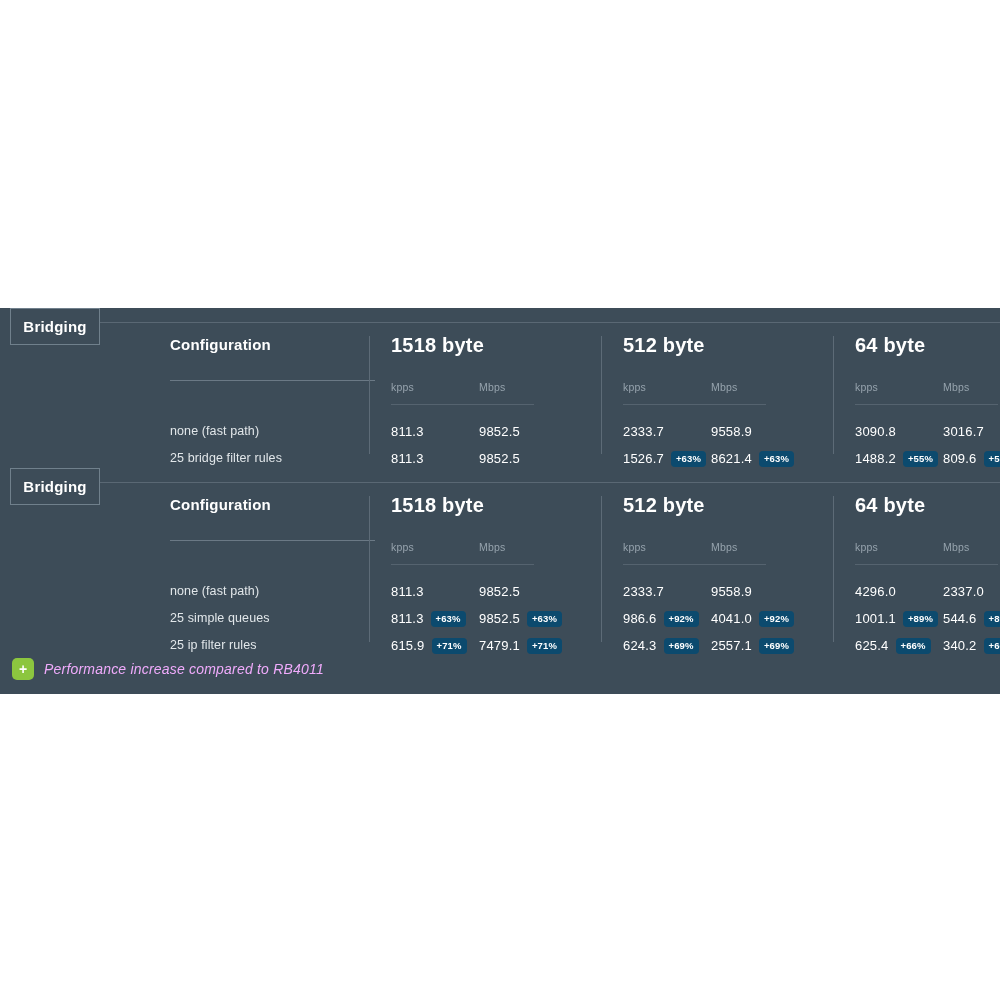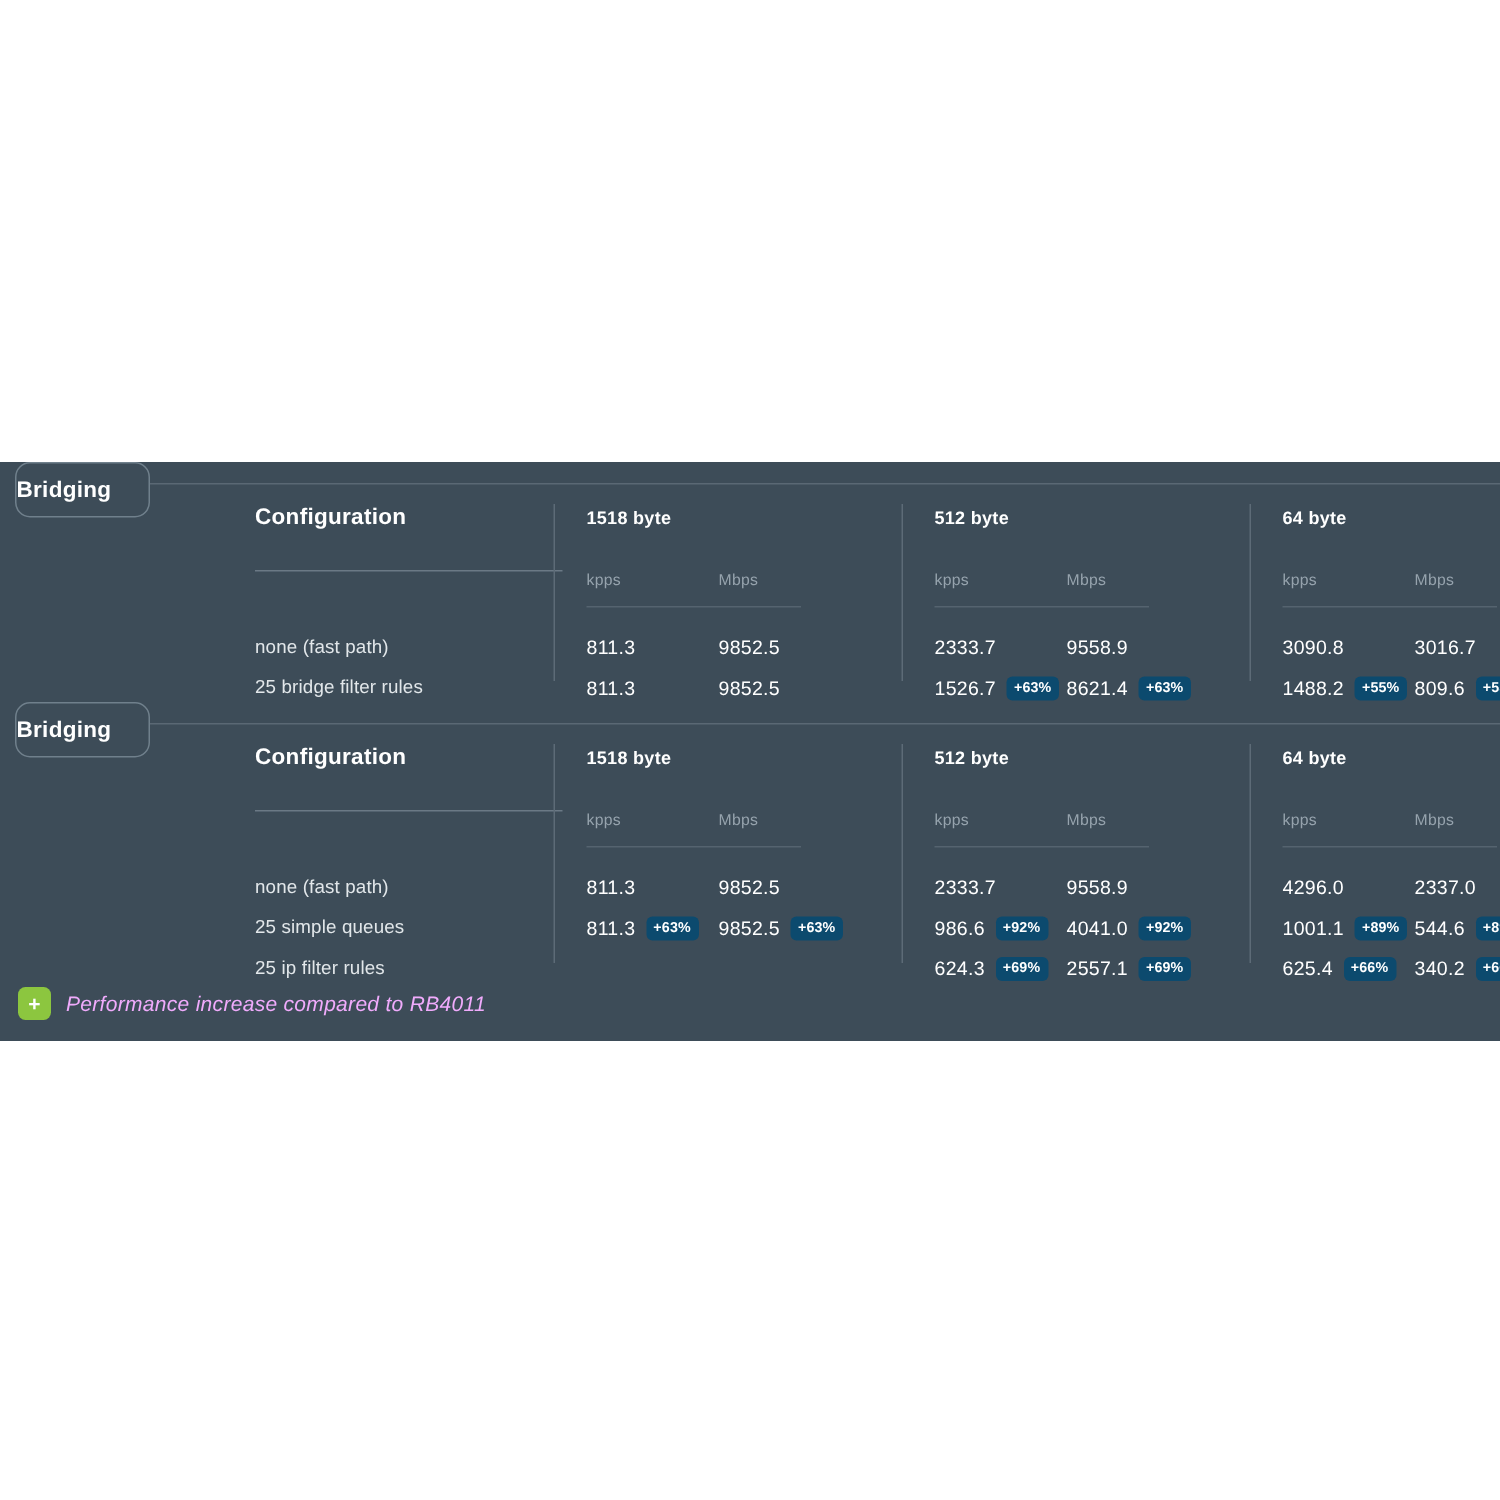--- a/index.html
+++ b/index.html
@@ -47,22 +47,23 @@
     background: #5a6874;
   }
 
   
   .pill {
     position: absolute;
     left: 10px;
     top: 0px;
     padding: 9px 0 9px 0;
     width: 90px;
+    text-align: center;
     border: 1px solid #70808c;
-    border-radius: 10px;
+    border-radius: 0;
     color: #ffffff;
     font-size: 15px;
     font-weight: bold;
     letter-spacing: .2px;
     background: #3d4c58;
     z-index: 3;
     box-sizing: border-box;
   }
 
   
@@ -91,21 +92,21 @@
     left: -22px;
     top: 0px;
     width: 1px;
     background: #5d6b77;
   }
   .section .col-sep { height: 118px; }
   .section.routing .col-sep { height: 146px; }
 
   .col-title {
     color: #ffffff;
-    font-size: 12px;
+    font-size: 20px;
     font-weight: bold;
     letter-spacing: .2px;
     line-height: 18px;
     margin: 0;
     padding: 0;
     white-space: nowrap;
   }
 
   .col-title.config-title { font-size: 15px; }
 
@@ -340,20 +341,24 @@
           <div class="subhead-underline"></div>
           <div class="rows">
             <div class="row">
               <span class="cell cell-kpps"><span>811.3</span></span>
               <span class="cell cell-mbps"><span>9852.5</span></span>
             </div>
             <div class="row">
               <span class="cell cell-kpps"><span>811.3</span><span class="badge">+63%</span></span>
               <span class="cell cell-mbps"><span>9852.5</span><span class="badge">+63%</span></span>
             </div>
+            <div class="row">
+              <span class="cell cell-kpps"><span>615.9</span><span class="badge">+71%</span></span>
+              <span class="cell cell-mbps"><span>7479.1</span><span class="badge">+71%</span></span>
+            </div>
           </div>
         </div>
 
         <div class="col col-b2">
           <div class="col-sep"></div>
           <div class="col-title">512 byte</div>
           <div class="subhead">
             <span class="unit unit-kpps">kpps</span>
             <span class="unit unit-mbps">Mbps</span>
           </div>

